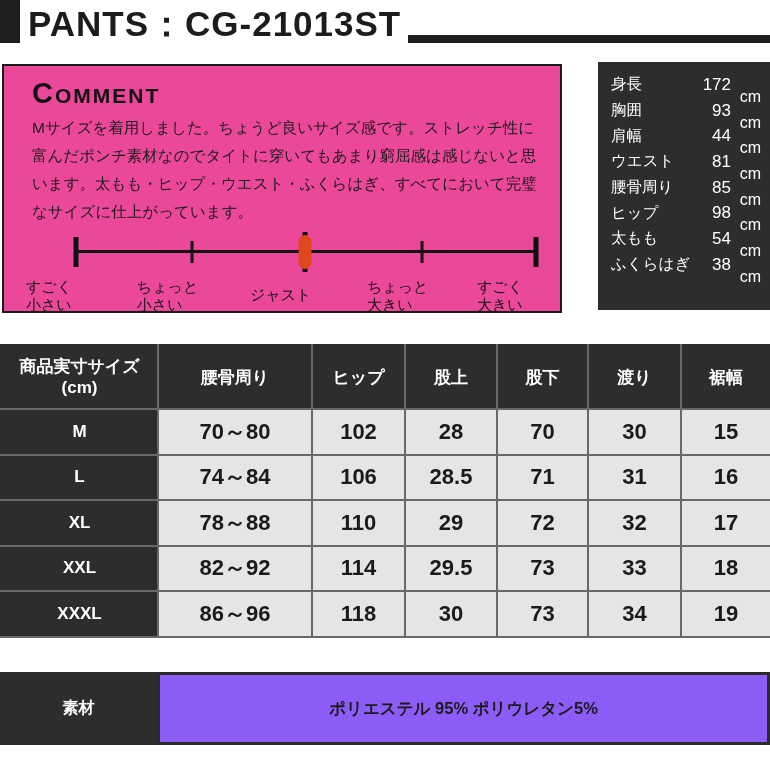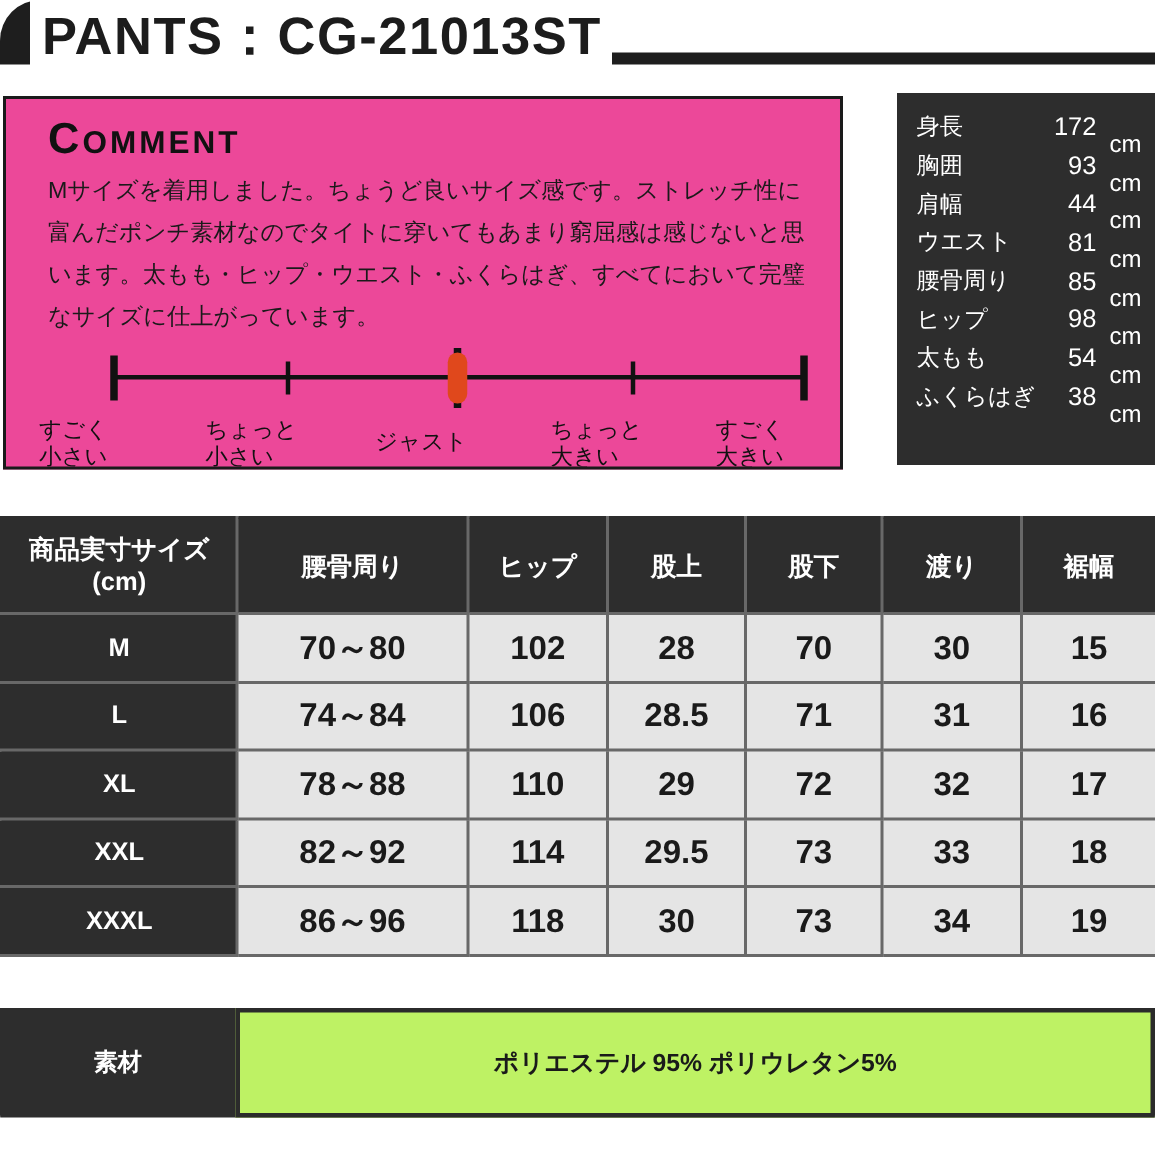--- a/index.html
+++ b/index.html
@@ -1,18 +1,18 @@
 <!DOCTYPE html>
 <html><head>
 <meta charset="utf-8">
 <style>
   * { margin:0; padding:0; box-sizing:border-box; }
   html,body { background:#fff; }
   body { font-family:"Liberation Sans","DejaVu Sans",sans-serif; color:#1a1a1a; }
-  .page { position:relative; width:770px; height:770px; background:#fff; overflow:hidden;border-radius:27px; }
+  .page { position:relative; width:770px; height:770px; background:#fff; overflow:hidden; }
 
   
   .accent-block { position:absolute; left:0; top:0; width:20px; height:43px; background:#1e1e1e; }
   .page-title { position:absolute; left:28px; top:1px; font-size:35px; font-weight:700;
                 letter-spacing:1px; color:#1c1c1c; white-space:nowrap; }
   .title-rule { position:absolute; left:408px; top:35px; width:362px; height:8px; background:#1e1e1e; }
 
   
   .comment-box { position:absolute; left:2px; top:64px; width:560px; height:249px;
                  border:2px solid #1a1a1a; background:#ec4899; overflow:hidden; }
@@ -50,21 +50,21 @@
   .size-table thead th.corner { font-size:17px; line-height:21px; }
   .size-table tbody th { background:#2d2d2d; color:#fff; font-size:17px; font-weight:700; }
   .size-table tbody td { background:#e5e5e5; color:#1a1a1a; height:45.5px; font-size:22px; font-weight:700; }
   .size-table tr > *:first-child { border-left-color:#2d2d2d; }
 
   
   .material-row { position:absolute; left:0; top:672px; width:770px; height:73px;
                   display:flex; background:#2d2d2d; }
   .material-label { width:157px; display:flex; align-items:center; justify-content:center;
                     color:#fff; font-weight:700; font-size:16px; }
-  .material-value { flex:1; background:#bef264; border:3px solid #2b2b2b; display:flex;
+  .material-value { flex:1; background:#8b5cf6; border:3px solid #2b2b2b; display:flex;
                     align-items:center; justify-content:center; font-weight:700;
                     font-size:16.5px; color:#1a1a1a; }
 </style>
 </head>
 <body>
 
 <div class="page">
 
   <div class="accent-block"></div>
   <h1 class="page-title">PANTS：CG-21013ST</h1>

